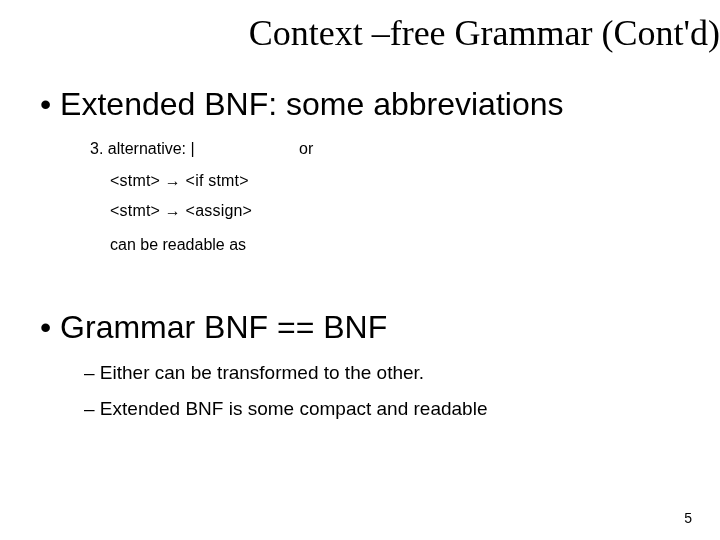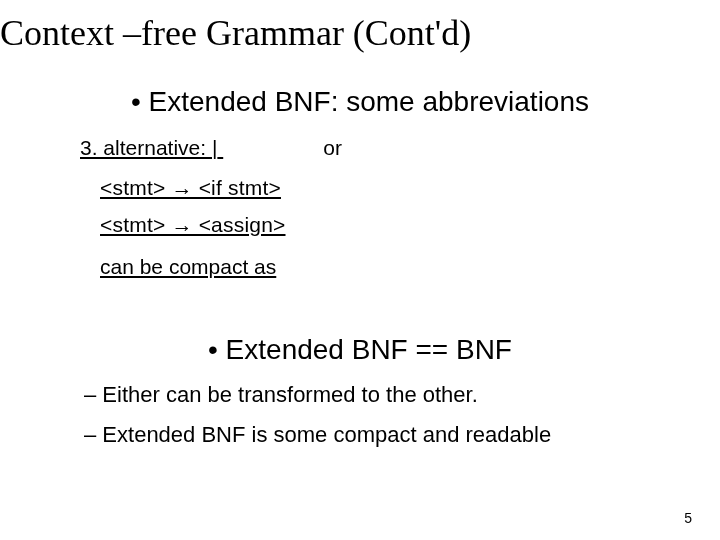--- a/index.html
+++ b/index.html
@@ -16,45 +16,43 @@
     position: relative;
     width: 720px;
     height: 540px;
     box-sizing: border-box;
   }
   .title {
     position: absolute;
     top: 12px;
     left: 0;
     width: 720px;
-    text-align: left;
+    text-align: right;
     font-size: 36px;
     font-weight: 400;
   }
   .body {
     position: absolute;
     top: 80px;
     left: 40px;
     right: 40px;
     font-family: Arial, Helvetica, sans-serif;
   }
   .bullet1 {
-    font-size: 28px;
+    font-size: 32px;
     margin-top: 6px;
     margin-bottom: 6px;
-    text-align: center;
   }
   .bullet1::before {
     content: "• ";
   }
   .sub-block {
-    margin-left: 40px;
-    font-size: 21px;
+    margin-left: 50px;
+    font-size: 16px;
     line-height: 1.5;
-    text-decoration: underline;
   }
   .num-line {
     margin-top: 14px;
     margin-bottom: 8px;
   }
   .or-word {
     display: inline-block;
     margin-left: 100px;
   }
   .rule {
@@ -66,21 +64,21 @@
   .note {
     margin-left: 20px;
     margin-top: 10px;
     margin-bottom: 6px;
   }
   .gap {
     height: 40px;
   }
   .dash-block {
     margin-left: 44px;
-    font-size: 22px;
+    font-size: 19px;
     margin-top: 16px;
   }
   .dash-block .dash-item {
     margin-bottom: 14px;
   }
   .dash-block .dash-item::before {
     content: "– ";
   }
   .pagenum {
     position: absolute;
@@ -102,26 +100,26 @@
 
     <div class="bullet1">Extended BNF: some abbreviations</div>
 
     <div class="sub-block">
       <div class="num-line">
         <span>3.  alternative:  |</span>
         <span class="or-word">or</span>
       </div>
       <div class="rule">&lt;stmt&gt; → &lt;if stmt&gt;</div>
       <div class="rule">&lt;stmt&gt; → &lt;assign&gt;</div>
-      <div class="note">can be compact as</div>
+      <div class="note">can be readable as</div>
     </div>
 
     <div class="gap"></div>
 
-    <div class="bullet1">Extended BNF  == BNF</div>
+    <div class="bullet1">Grammar BNF  == BNF</div>
 
     <div class="dash-block">
       <div class="dash-item">Either can be transformed to the other.</div>
       <div class="dash-item">Extended BNF is some compact and readable</div>
     </div>
 
   </div>
 
   <div class="pagenum">5</div>
 

